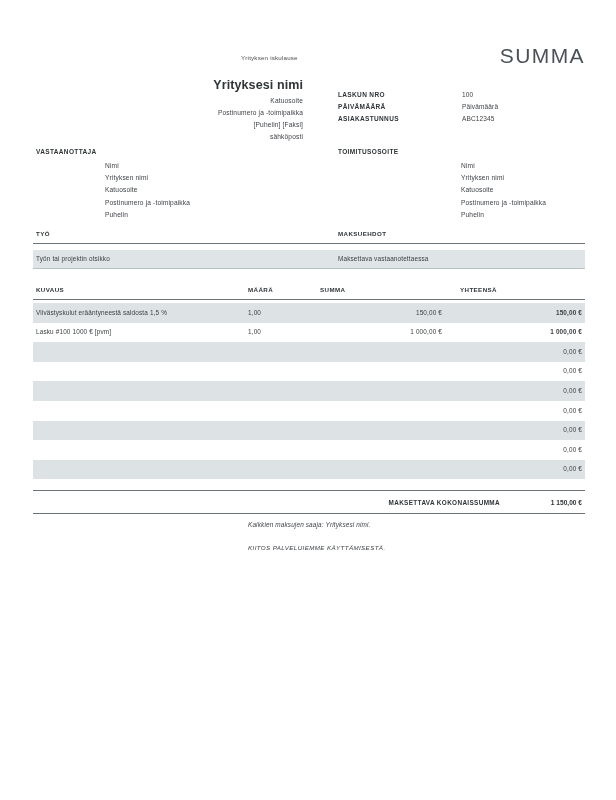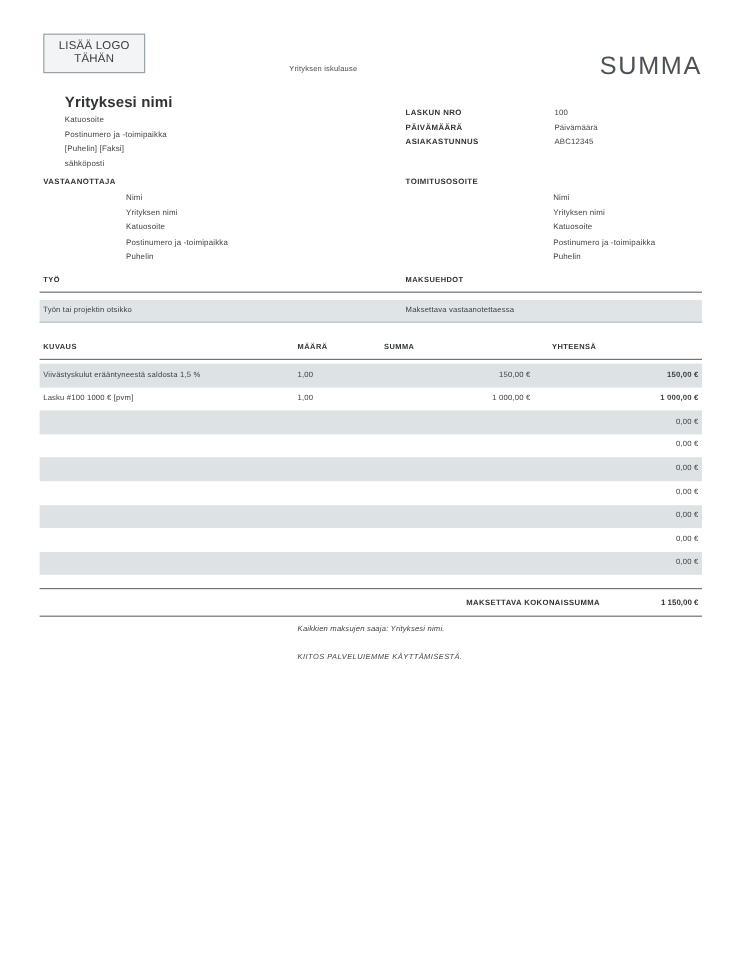--- a/index.html
+++ b/index.html
@@ -69,23 +69,24 @@
     top: 16px;
     font-size: 21px;
     letter-spacing: 1.4px;
     color: #4a5258;
     font-weight: 400;
   }
 
   
   .company {
     position: absolute;
-    left: 21px;
+    left: 10px;
     top: 78px;
     width: 260px;
+    text-align: right;
   }
   .company-name {
     font-size: 12.5px;
     font-weight: bold;
     color: #2f3437;
     margin-bottom: 3px;
     letter-spacing: 0.1px;
   }
   .company-line {
     font-size: 6.6px;
@@ -278,21 +279,20 @@
     letter-spacing: 0.4px;
   }
 </style>
 </head>
 <body>
 
 <div class="page">
   <div class="sheet">
 
     <div class="header">
-      <div class="logo-box">LISÄÄ LOGO TÄHÄN</div>
       <div class="tagline">Yrityksen iskulause</div>
       <div class="doc-title">SUMMA</div>
     </div>
 
     <div class="company">
       <div class="company-name">Yrityksesi nimi</div>
       <div class="company-lines">
         <div class="company-line">Katuosoite</div>
         <div class="company-line">Postinumero ja -toimipaikka</div>
         <div class="company-line">[Puhelin] [Faksi]</div>

